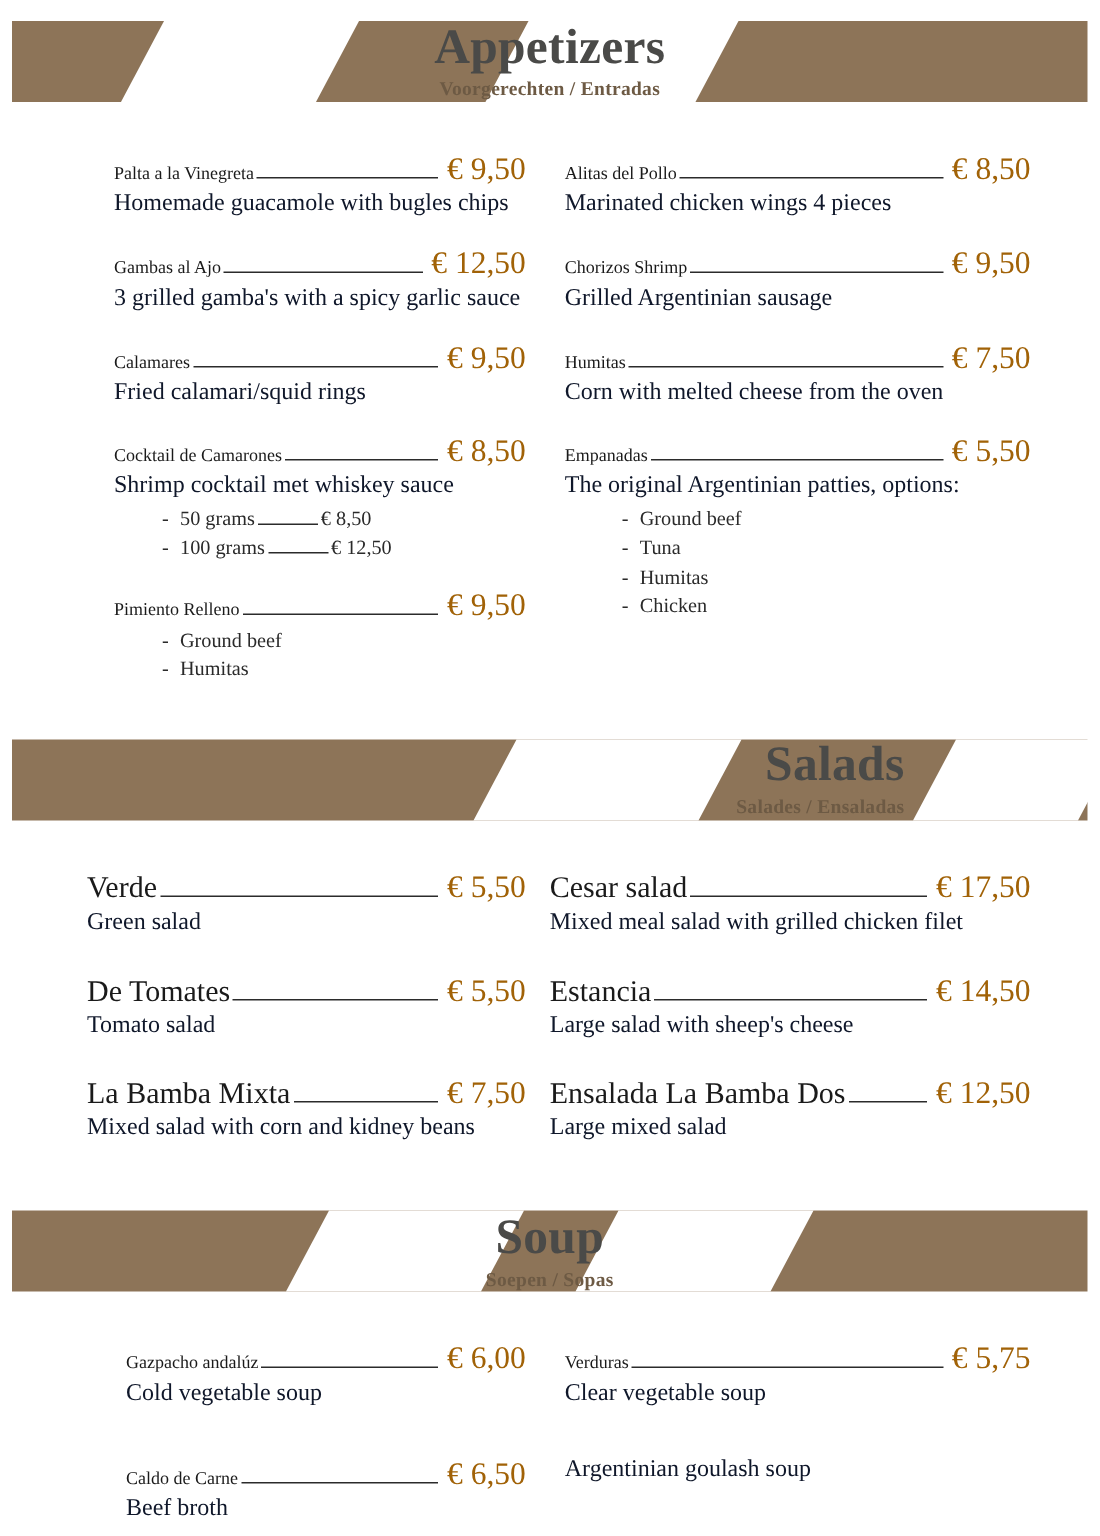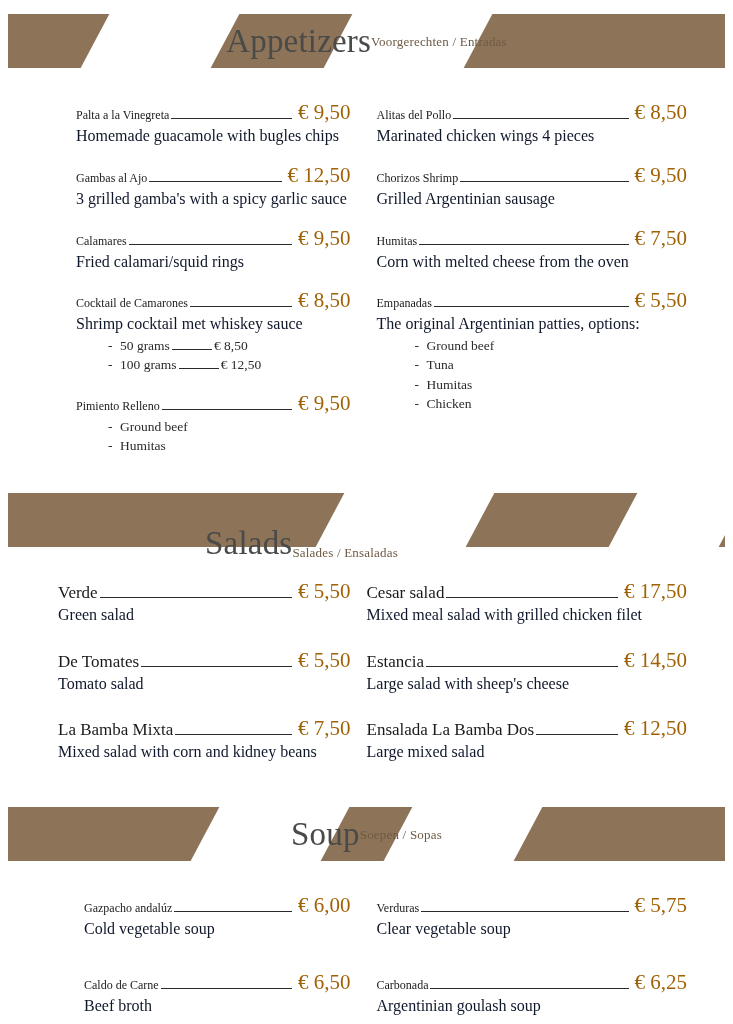--- a/index.html
+++ b/index.html
@@ -38,24 +38,25 @@
     bottom: 14px;
     background: #8d7458;
   }
   .banner .titlewrap {
     position: absolute;
     left: 0;
     right: 0;
     top: 0;
     bottom: 0;
     display: flex;
-    flex-direction: row;
+    flex-direction: column;
     align-items: center;
     justify-content: center;
     z-index: 5;
+    font-weight: bold;
   }
   .banner .title {
     font-size: 33px;
     color: #4a4a48;
     line-height: 1.06;
     letter-spacing: 0.2px;
   }
   .banner .subtitle {
     font-size: 13px;
     color: #6d5a44;
@@ -158,21 +159,21 @@
     flex: 0 0 auto;
   }
   .opt-list li { padding-left: 50px; }
   .opt-list li .dash { left: 38px; }
 
   .soup-body .col.left  { padding-left: 58px; }
   .soup-body .item { margin-bottom: 30px; }
   .salad-body .item { margin-bottom: 22px; }
   .salad-body .col.left  { padding-left: 32px; }
   .salad-body .col.right { padding-left: 0px; }
-  .salad-body .item-name { font-size: 17px; }
+  .salad-body .item-name { font-size: 20px; }
 </style>
 </head>
 <body>
 
 <div class="page">
 
   <div class="banner appetizers">
     <div class="bar"></div>
     <div class="cut left"></div>
     <div class="cut right"></div>
@@ -417,23 +418,18 @@
     <div class="col right">
       <div class="item">
         <div class="item-line">
           <span class="item-name">Verduras</span>
           <span class="leader"></span>
           <span class="item-price">€ 5,75</span>
         </div>
         <div class="item-desc">Clear vegetable soup</div>
       </div>
       <div class="item">
-        <div class="item-line">
-          <span class="item-name">Carbonada</span>
-          <span class="leader"></span>
-          <span class="item-price">€ 6,25</span>
-        </div>
         <div class="item-desc">Argentinian goulash soup</div>
       </div>
     </div>
   </div>
 
 </div>
 
 </body></html>

